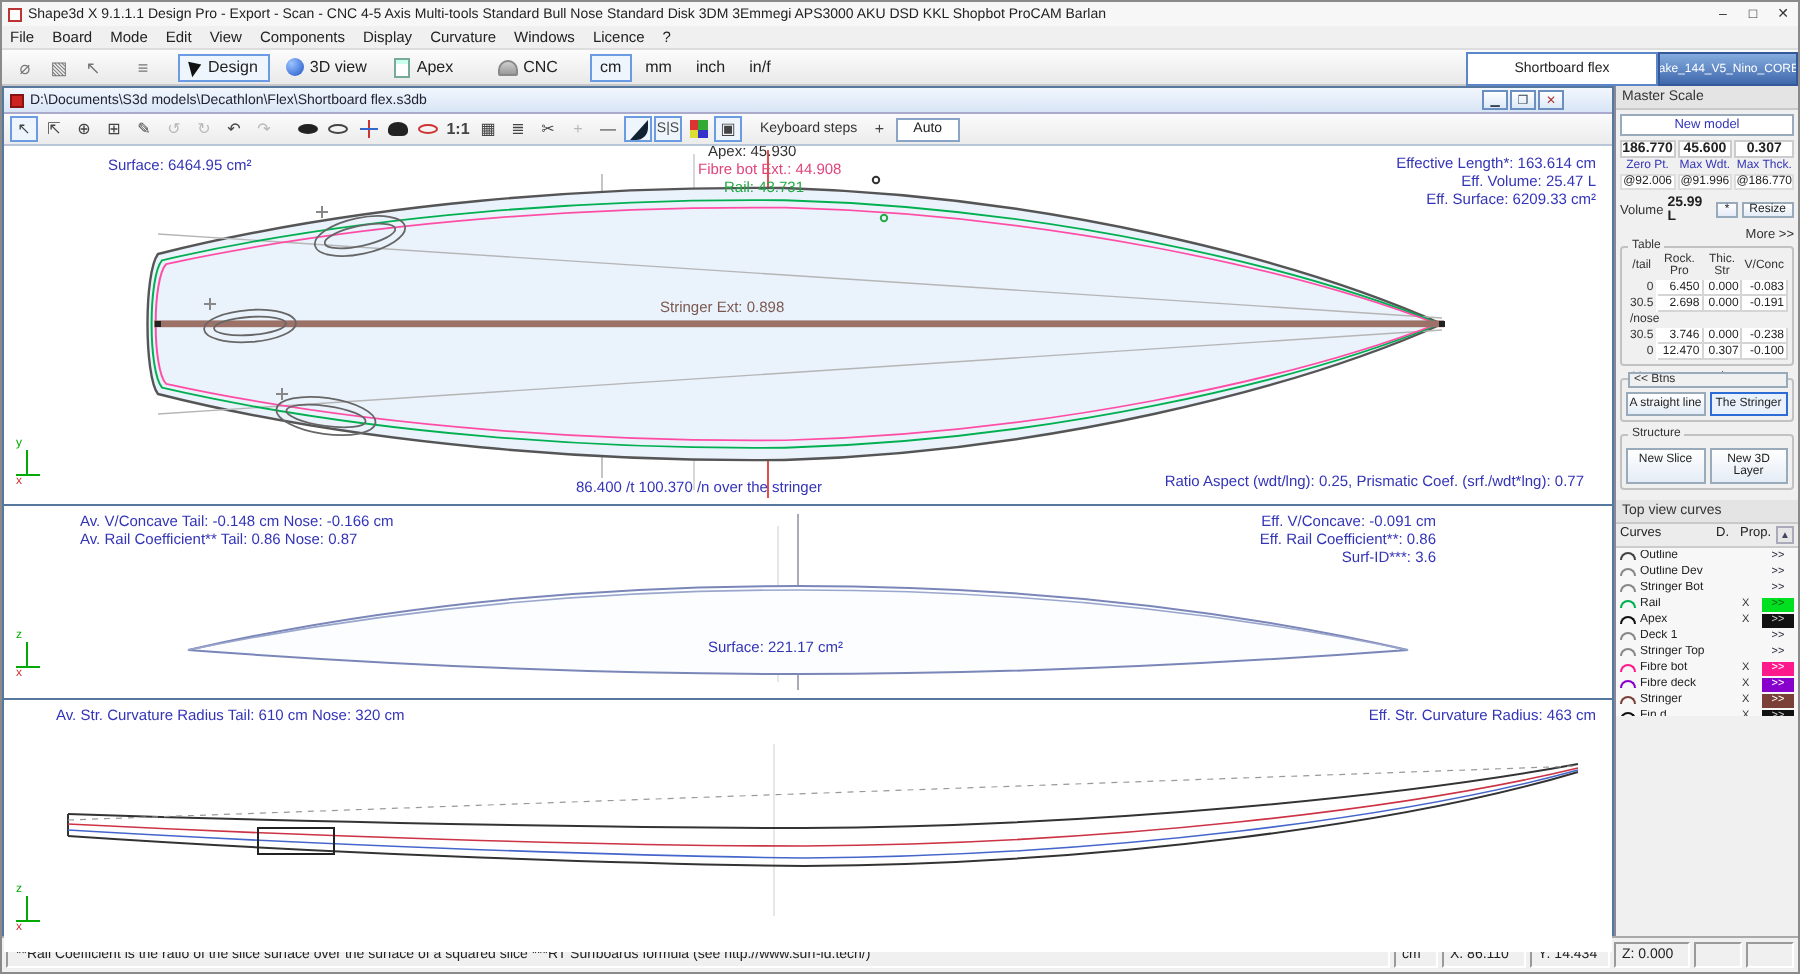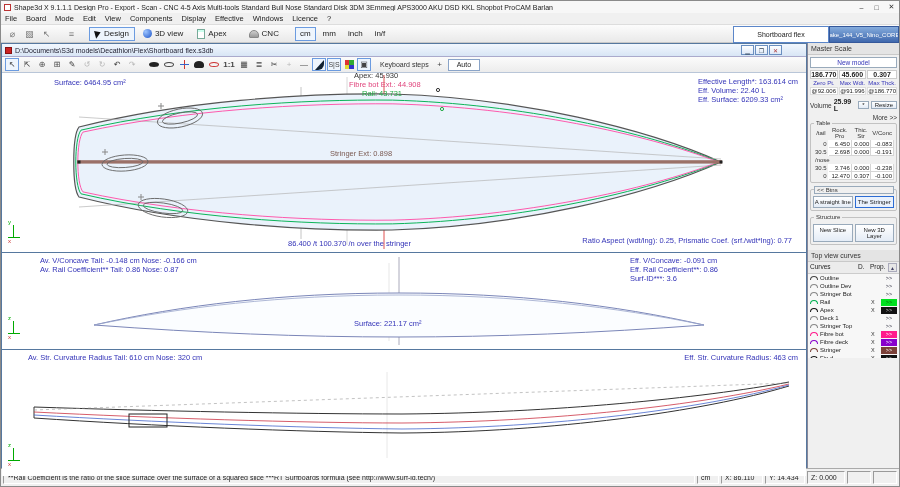--- a/index.html
+++ b/index.html
@@ -76,21 +76,21 @@
   .color-quad i:nth-child(3){background:#dd3;} .color-quad i:nth-child(4){background:#33c;}
   .kb-label { font-size:7px; color:#333; margin:0 3px 0 8px; }
   .auto-btn { height:12px; border:1px solid #8aa4c8; background:#fff; font-size:7px; padding:0 8px;
     display:flex; align-items:center; color:#222; }
 
   
   .panel { position:relative; border-bottom:1px solid #56789f; background:#fff; overflow:hidden; flex:0 0 auto; }
   .panel svg { position:absolute; left:0; top:0; }
   .ann { position:absolute; font-size:7.5px; white-space:nowrap; }
   .blue { color:#3434b8; }
-  .right-block { }
+  .right-block { text-align:right; }
 
   
   .statusbar { height:18px; background:#f0f0f0; border-top:1px solid #aaa; display:flex; align-items:center;
     font-size:7px; color:#222; flex:0 0 auto; }
   .status-note { flex:1; padding-left:4px; border:1px solid; border-color:#9a9a9a #fff #fff #9a9a9a;
     height:13px; display:flex; align-items:center; margin-left:2px; background:#f0f0f0; }
   .status-cell { height:13px; border:1px solid; border-color:#9a9a9a #fff #fff #9a9a9a; margin-left:2px;
     display:flex; align-items:center; padding:0 3px; }
 
   
@@ -154,21 +154,21 @@
   </div>
 
   <div class="menubar">
     <span>File</span>
     <span>Board</span>
     <span>Mode</span>
     <span>Edit</span>
     <span>View</span>
     <span>Components</span>
     <span>Display</span>
-    <span>Effective</span>
+    <span>Curvature</span>
     <span>Windows</span>
     <span>Licence</span>
     <span>?</span>
   </div>
 
   <div class="toolbar">
     <span class="tb-icon">⌀</span>
     <span class="tb-icon">▧</span>
     <span class="tb-icon">↖</span>
     <span class="tb-sep"></span>
@@ -316,21 +316,21 @@
           <rect x="717.5" y="87.5" width="3" height="3" fill="#222"></rect>
           <circle cx="436" cy="17" r="1.6" fill="none" stroke="#333"></circle>
           <circle cx="440" cy="36" r="1.6" fill="none" stroke="#22aa44"></circle>
         </svg>
         <span class="ann blue" style="left:25px; top:5px;padding-left:27px;">Surface: 6464.95 cm²</span>
         <span class="ann" style="left:352px; top:-2px; color:#333;">Apex: 45.930</span>
         <span class="ann" style="left:347px; top:7px; color:#e0447c;">Fibre bot Ext.: 44.908</span>
         <span class="ann" style="left:360px; top:16px; color:#22aa44;">Rail: 43.731</span>
         <div class="ann blue right-block" style="right:8px; top:4px;">
           <div>Effective Length*: 163.614 cm</div>
-          <div>Eff. Volume:  22.40 L</div>
+          <div>Eff. Volume:  25.47 L</div>
           <div>Eff. Surface: 6209.33 cm²</div>
         </div>
         <span class="ann" style="left:328px; top:76px; color:#7b5a52;">Stringer Ext: 0.898</span>
         <span class="ann blue" style="left:286px; top:166px;">86.400 /t 100.370 /n over the stringer</span>
         <span class="ann blue" style="right:14px; top:163px;">Ratio Aspect (wdt/lng):  0.25, Prismatic Coef. (srf./wdt*lng):  0.77</span>
         <div class="axis" style="left:6px; top:146px;">
           <span>y</span><span class="up"></span><span class="rt"></span><span style="color:#c33;">x</span>
         </div>
       </div>
 

